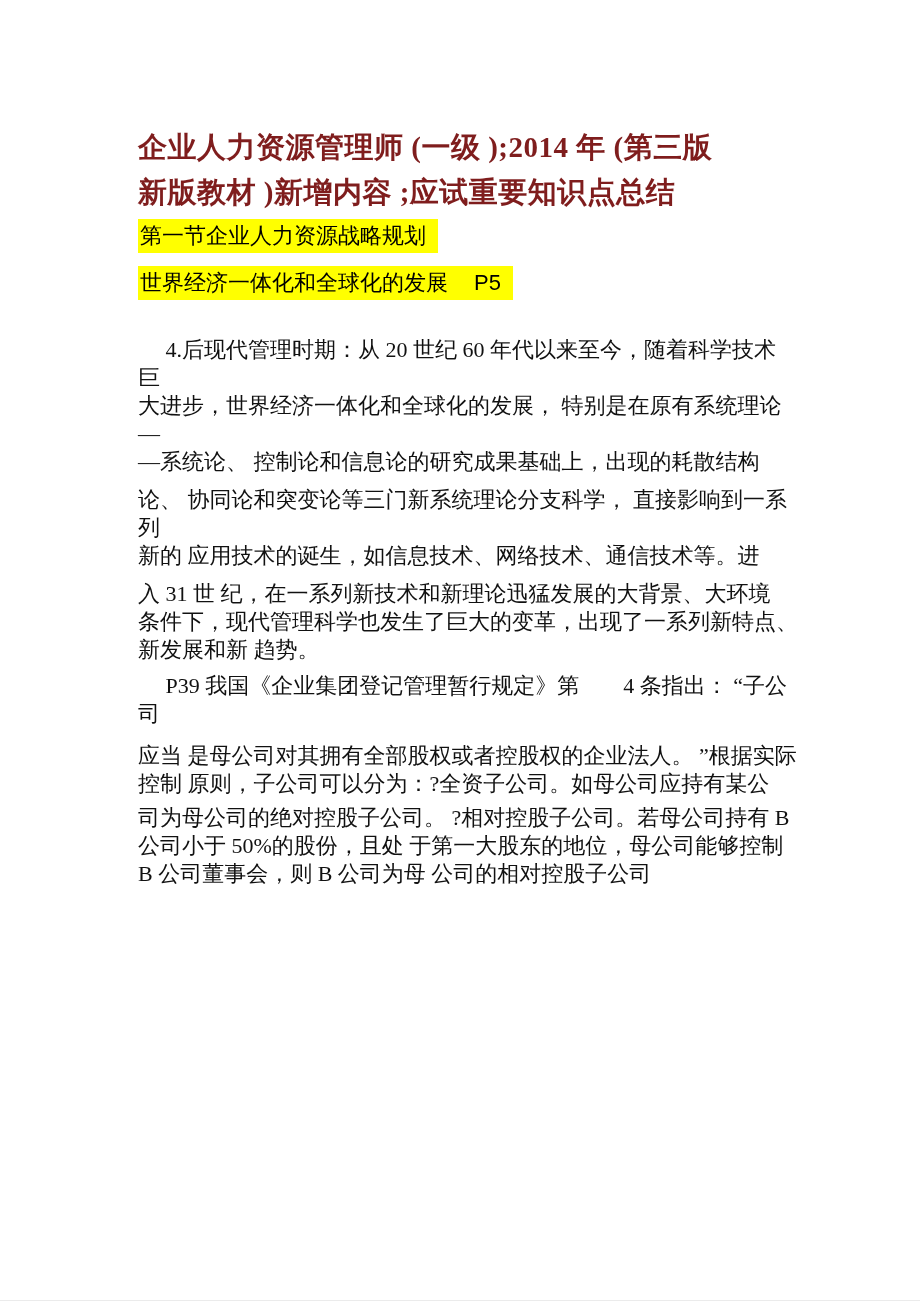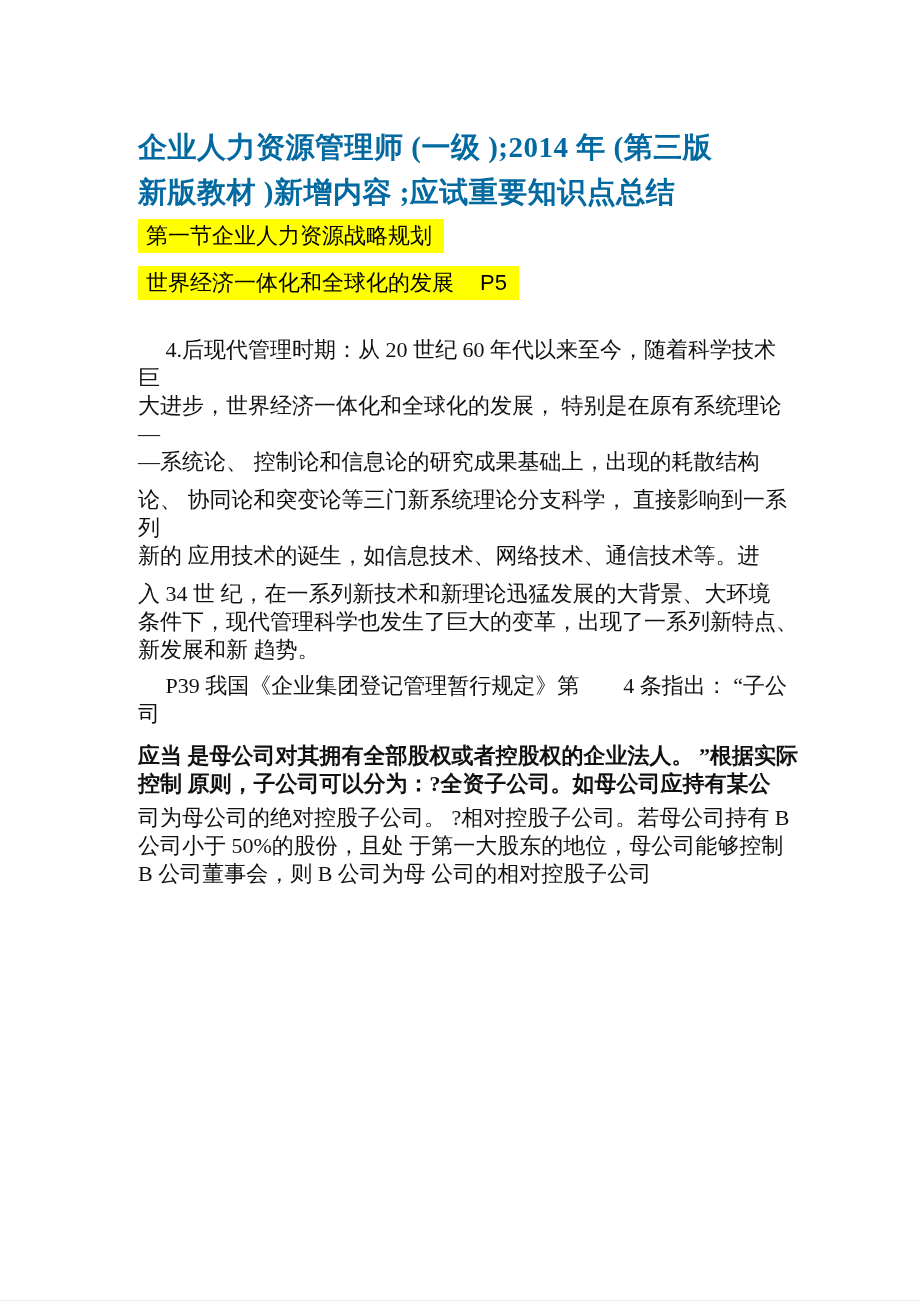--- a/index.html
+++ b/index.html
@@ -21,30 +21,30 @@
     position: absolute;
     left: 138px;
     top: 125px;
     width: 660px;
   }
   .title {
     margin: 0;
     font-size: 29px;
     font-weight: bold;
     line-height: 45px;
-    color: #0369a1;
+    color: #7f1d1d;
     white-space: pre-wrap;
     letter-spacing: 0.5px;
   }
   .hl {
     display: table;
     background: #ffff00;
     font-size: 22px;
     line-height: 22px;
-    padding: 6px 12px 6px 8px;
+    padding: 6px 12px 6px 2px;
     margin: 0 0 13px 0;
     color: #000000;
     white-space: pre-wrap;
   }
   .hl1 { margin-top: 4px; }
   .pref {
     font-family: "Liberation Sans", sans-serif;
     font-weight: normal;
     margin-left: 26px;
   }
@@ -52,21 +52,21 @@
   .para {
     margin: 0;
     font-size: 22px;
     line-height: 28px;
     white-space: pre-wrap;
     color: #111111;
     word-break: break-all;
   }
   .mt10 { margin-top: 10px; }
   .mt8  { margin-top: 8px; }
-  .mt14 { margin-top: 14px; font-weight: bold; }
+  .mt14 { margin-top: 14px; }
   .mt6  { margin-top: 6px; }
   .pagebreak-line {
     position: absolute;
     left: 0;
     right: 0;
     bottom: 2px;
     height: 0;
     border-top: 1px solid #ebebeb;
   }
 </style>
@@ -86,21 +86,21 @@
     <div class="hl">
       <span>世界经济一体化和全球化的发展</span><span class="pref">P5</span>
     </div>
 
     <div class="paras">
       <p class="para">　 4.后现代管理时期：从 20 世纪 60 年代以来至今，随着科学技术 巨
 大进步，世界经济一体化和全球化的发展， 特别是在原有系统理论 —
 —系统论、 控制论和信息论的研究成果基础上，出现的耗散结构</p>
       <p class="para mt10">论、 协同论和突变论等三门新系统理论分支科学， 直接影响到一系列
 新的 应用技术的诞生，如信息技术、网络技术、通信技术等。进</p>
-      <p class="para mt10">入 34 世 纪，在一系列新技术和新理论迅猛发展的大背景、大环境
+      <p class="para mt10">入 31 世 纪，在一系列新技术和新理论迅猛发展的大背景、大环境
 条件下，现代管理科学也发生了巨大的变革，出现了一系列新特点、
 新发展和新 趋势。</p>
       <p class="para mt8">　 P39 我国《企业集团登记管理暂行规定》第　　4 条指出： “子公司</p>
       <p class="para mt14">应当 是母公司对其拥有全部股权或者控股权的企业法人。 ”根据实际
 控制 原则，子公司可以分为：?全资子公司。如母公司应持有某公</p>
       <p class="para mt6">司为母公司的绝对控股子公司。 ?相对控股子公司。若母公司持有 B
 公司小于 50%的股份，且处 于第一大股东的地位，母公司能够控制
 B 公司董事会，则 B 公司为母 公司的相对控股子公司</p>
 
     </div>

